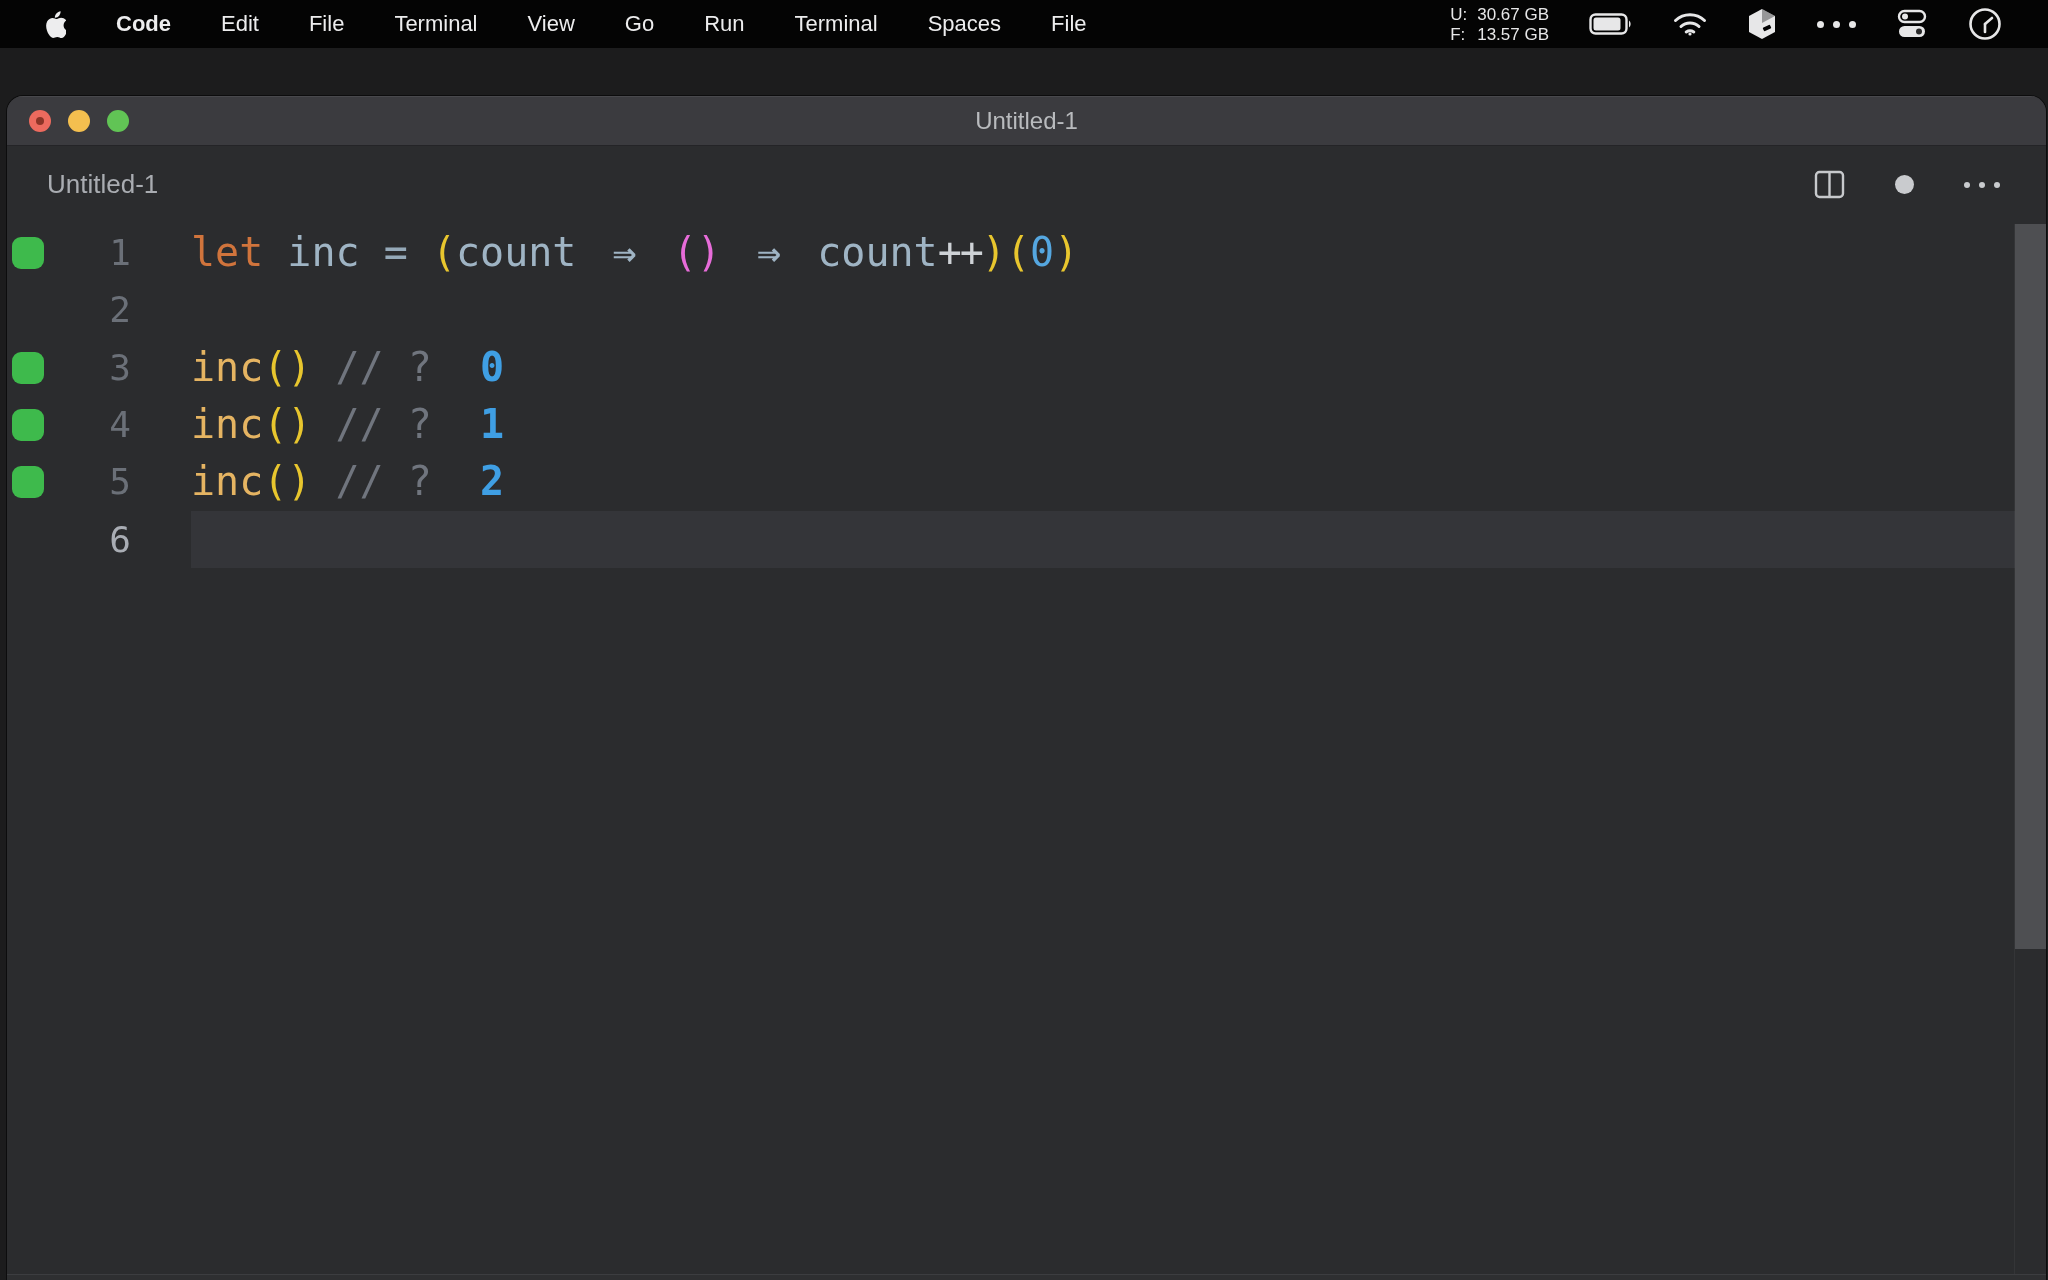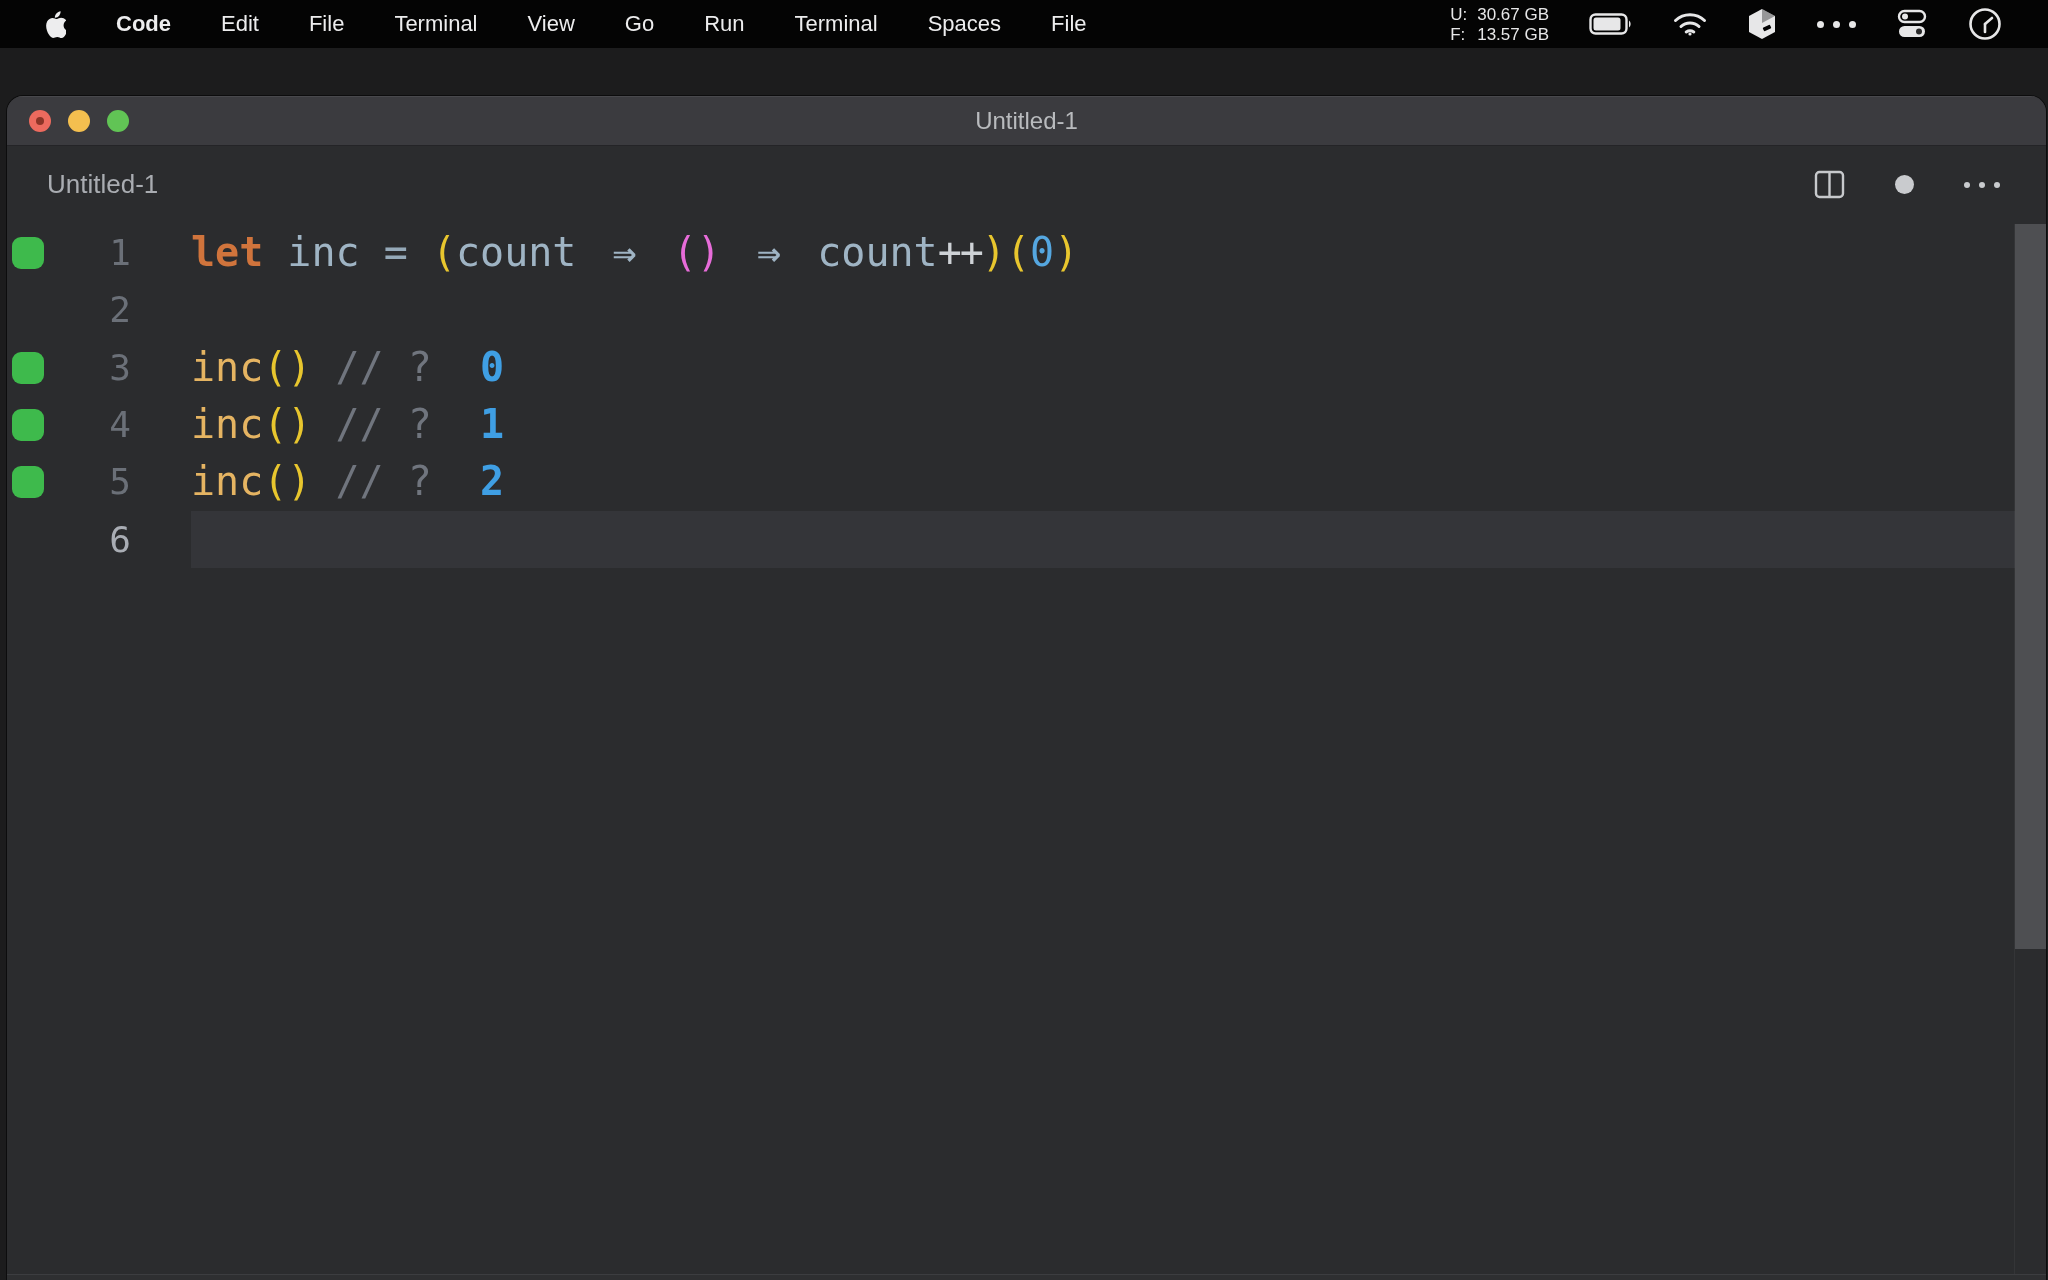--- a/index.html
+++ b/index.html
@@ -55,21 +55,21 @@
   .editor-body { position:relative; height:1051px; background:#2b2c2e; overflow:hidden;
     font-family:"DejaVu Sans Mono","DejaVu Sans",monospace; }
   .row { position:absolute; left:0; right:0; height:58px; }
   .line-highlight { position:absolute; left:184px; right:31px; top:0; bottom:0; background:var(--hl,#343539); }
   .marker { position:absolute; left:5px; top:13px; width:32px; height:32px; border-radius:9px; background:var(--marker,#3eba4c); }
   .linenum { position:absolute; left:0; top:0; width:124px; height:58px; line-height:58px;
     text-align:right; font-size:36px; color:#6b7078; }
   .linenum.active { color:#a9adb4; }
   .code { position:absolute; left:184px; top:0; right:40px; height:58px; line-height:58px;
     font-size:40px; white-space:pre; color:#c5c8cc; }
-  .tk-kw { color:var(--kw); font-weight:bold; }
+  .tk-kw { color:var(--kw); font-weight:normal; }
   .tk-id { color:var(--id); }
   .tk-op { color:var(--op); }
   .tk-b1 { color:var(--b1); }
   .tk-b2 { color:var(--b2); }
   .tk-num { color:var(--num); }
   .tk-res { color:var(--res); font-weight:bold; }
   .tk-fn { color:var(--fn); }
   .tk-cm { color:var(--cm); }
   .tk-pp { color:var(--pp); letter-spacing:-2px; }
   .tk-arrow { color:var(--id); display:inline-block; width:2ch; text-align:center; font-weight:bold; }

